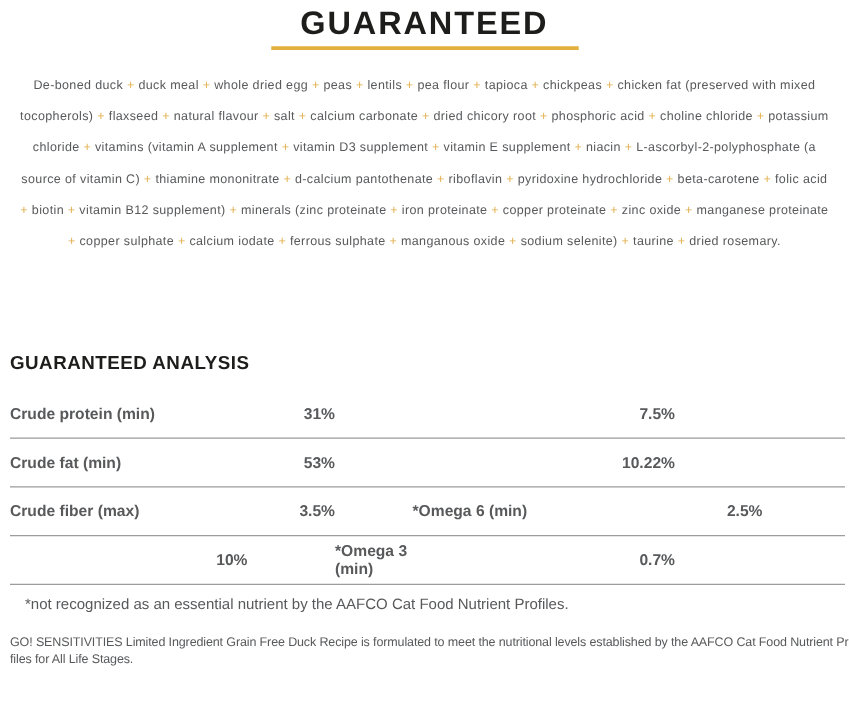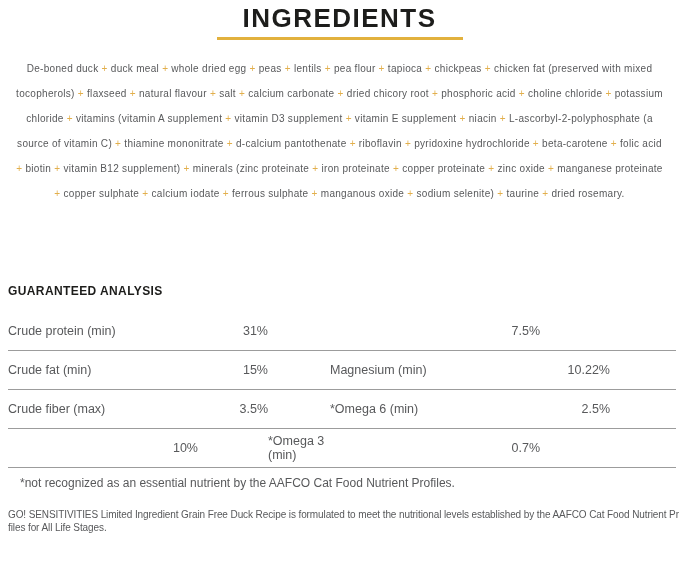--- a/index.html
+++ b/index.html
@@ -25,25 +25,25 @@
   .ingredients-text {
     margin:16px 14px 0 14px;
     text-align:center;
     font-size:10px; line-height:25px;
     letter-spacing:0.3px;
     color:#58595b;
   }
   .plus { color:#e2af4c; }
   .ga-heading {
     margin:74px 0 0 8px;
-    font-size:12px; line-height:22px; font-weight:bold;
+    font-size:15px; line-height:22px; font-weight:bold;
     letter-spacing:0.4px;
     color:#1d1d1b;
   }
-  .ga-table { margin:10px 3px 0 8px; }
+  .ga-table { margin:10px 3px 0 8px;font-weight:bold; }
   .ga-row {
     display:grid;
     grid-template-columns:190px 70px 62px 210px 70px 66px;
     align-items:center;
     height:38px;
     border-bottom:1px solid #9c9c9c;
     font-size:12.5px;
     color:#58595b;
   }
   .ga-value { text-align:right; }
@@ -56,40 +56,39 @@
     margin:18px 4px 0 8px;
     font-size:10px; line-height:13px;
     letter-spacing:-0.1px;
     color:#58595b;
   }
   .statement div { white-space:nowrap; }
 </style>
 </head>
 <body>
 
-<h1 class="title">INGREDIENTS</h1>
+<h1 class="title">GUARANTEED</h1>
 <div class="title-underline"></div>
 
 <p class="ingredients-text">De-boned duck<span class="plus"> + </span>duck meal<span class="plus"> + </span>whole dried egg<span class="plus"> + </span>peas<span class="plus"> + </span>lentils<span class="plus"> + </span>pea flour<span class="plus"> + </span>tapioca<span class="plus"> + </span>chickpeas<span class="plus"> + </span>chicken fat (preserved with mixed tocopherols)<span class="plus"> + </span>flaxseed<span class="plus"> + </span>natural flavour<span class="plus"> + </span>salt<span class="plus"> + </span>calcium carbonate<span class="plus"> + </span>dried chicory root<span class="plus"> + </span>phosphoric acid<span class="plus"> + </span>choline chloride<span class="plus"> + </span>potassium chloride<span class="plus"> + </span>vitamins (vitamin A supplement<span class="plus"> + </span>vitamin D3 supplement<span class="plus"> + </span>vitamin E supplement<span class="plus"> + </span>niacin<span class="plus"> + </span>L-ascorbyl-2-polyphosphate (a source of vitamin C)<span class="plus"> + </span>thiamine mononitrate<span class="plus"> + </span>d-calcium pantothenate<span class="plus"> + </span>riboflavin<span class="plus"> + </span>pyridoxine hydrochloride<span class="plus"> + </span>beta-carotene<span class="plus"> + </span>folic acid<span class="plus"> + </span>biotin<span class="plus"> + </span>vitamin B12 supplement)<span class="plus"> + </span>minerals (zinc proteinate<span class="plus"> + </span>iron proteinate<span class="plus"> + </span>copper proteinate<span class="plus"> + </span>zinc oxide<span class="plus"> + </span>manganese proteinate<span class="plus"> + </span>copper sulphate<span class="plus"> + </span>calcium iodate<span class="plus"> + </span>ferrous sulphate<span class="plus"> + </span>manganous oxide<span class="plus"> + </span>sodium selenite)<span class="plus"> + </span>taurine<span class="plus"> + </span>dried rosemary.</p>
 
 <h2 class="ga-heading">GUARANTEED ANALYSIS</h2>
 
 <div class="ga-table">
   <div class="ga-row">
     <span class="ga-label">Crude protein (min)</span>
     <span class="ga-value">31%</span>
     <span></span>
     <span class="ga-value">7.5%</span>
     <span></span>
   </div>
   <div class="ga-row">
     <span class="ga-label">Crude fat (min)</span>
-    <span class="ga-value">15%</span>
+    <span class="ga-value">53%</span>
     <span></span>
-    <span class="ga-label">Magnesium (min)</span>
     <span class="ga-value">10.22%</span>
     <span></span>
   </div>
   <div class="ga-row">
     <span class="ga-label">Crude fiber (max)</span>
     <span class="ga-value">3.5%</span>
     <span></span>
     <span class="ga-label">*Omega 6 (min)</span>
     <span class="ga-value">2.5%</span>
     <span></span>

